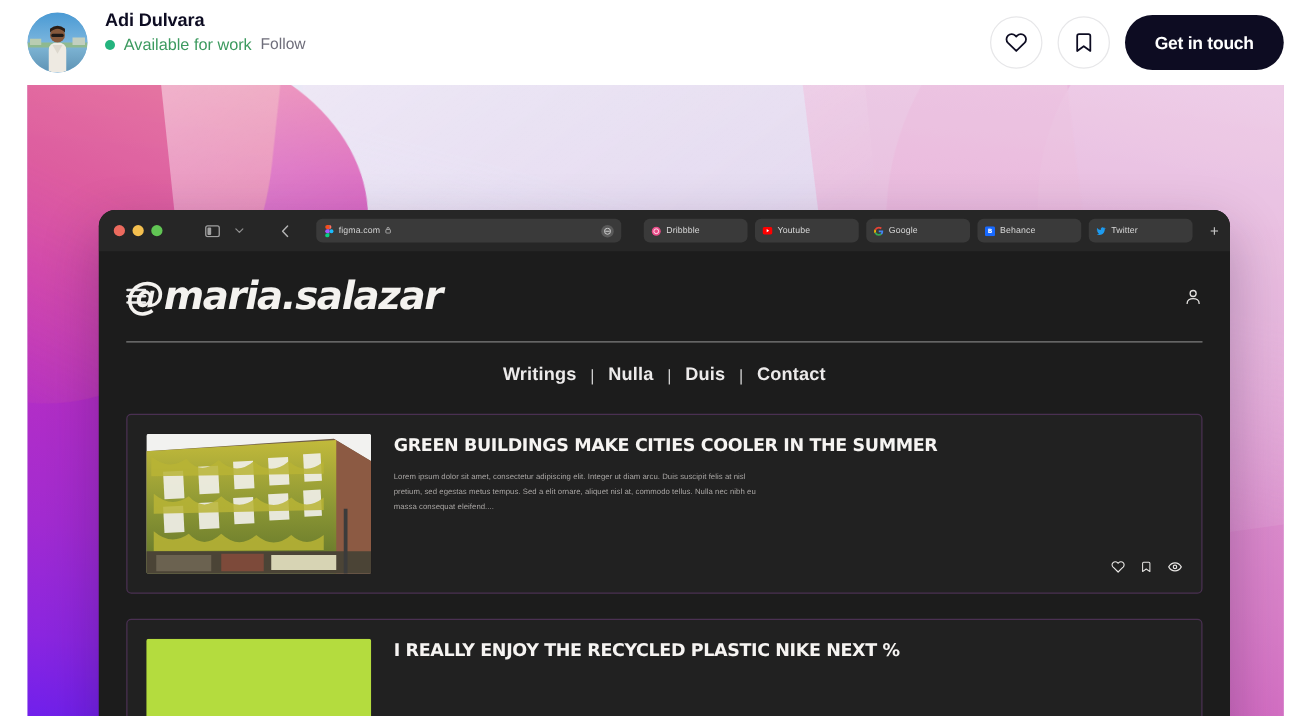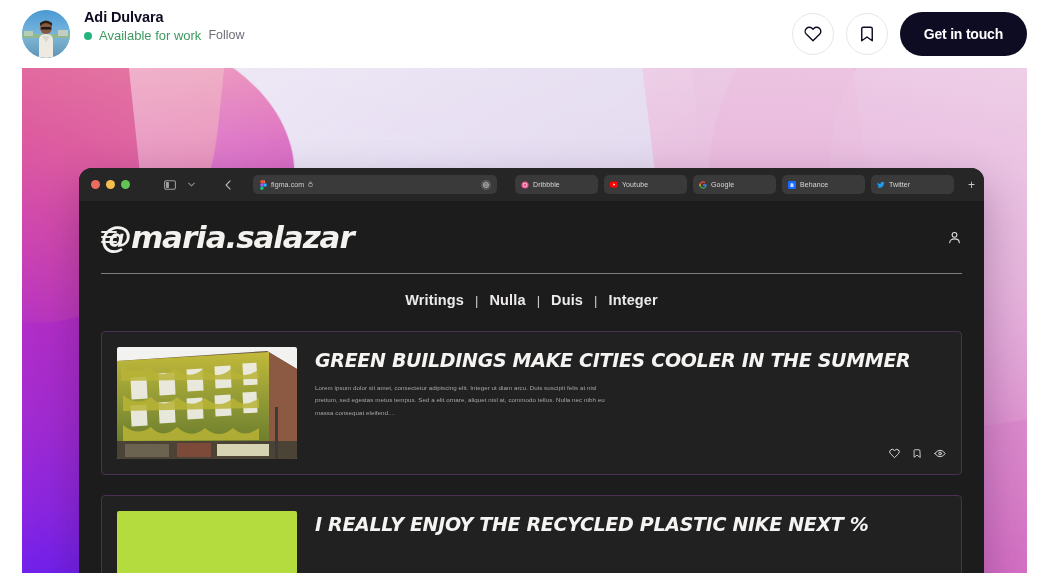--- a/index.html
+++ b/index.html
@@ -224,22 +224,22 @@
   }
   .card-thumb {
     width: 180px; height: 112px; flex: none;
     border-radius: 2px; overflow: hidden;
     background: #111;
   }
   .card-thumb svg { display: block; width: 180px; height: 112px; }
   .card-body { flex: 1; min-width: 0; padding-top: 2px; position: relative; }
   .card-title {
     font-family: "DejaVu Sans", sans-serif;
-    font-style: italic; font-weight: bold;
-    font-size: 19px; line-height: 1.23;
+    font-weight: bold;
+    font-size: 14px; line-height: 1.23;
     color: #f6f4f2; letter-spacing: -0.3px;
     text-transform: uppercase;
   }
   .card-text {
     margin-top: 10px;
     font-size: 6.2px; line-height: 1.95;
     color: #a9a6a4; max-width: 300px;
     letter-spacing: .05px;
   }
   .card-actions {
@@ -441,21 +441,21 @@
       </div>
       <div class="head-rule"></div>
 
       <nav class="nav">
         <a>Writings</a>
         <span class="sep">|</span>
         <a>Nulla</a>
         <span class="sep">|</span>
         <a>Duis</a>
         <span class="sep">|</span>
-        <a>Integer</a>
+        <a>Contact</a>
       </nav>
 
       <div class="cards">
 
         <div class="card">
           <div class="card-thumb">
             <svg viewBox="0 0 180 112" preserveAspectRatio="none" aria-hidden="true">
               <defs>
                 <linearGradient id="ivy" x1="0" y1="0" x2="0" y2="1">
                   <stop offset="0" stop-color="#c9c23a"></stop>

